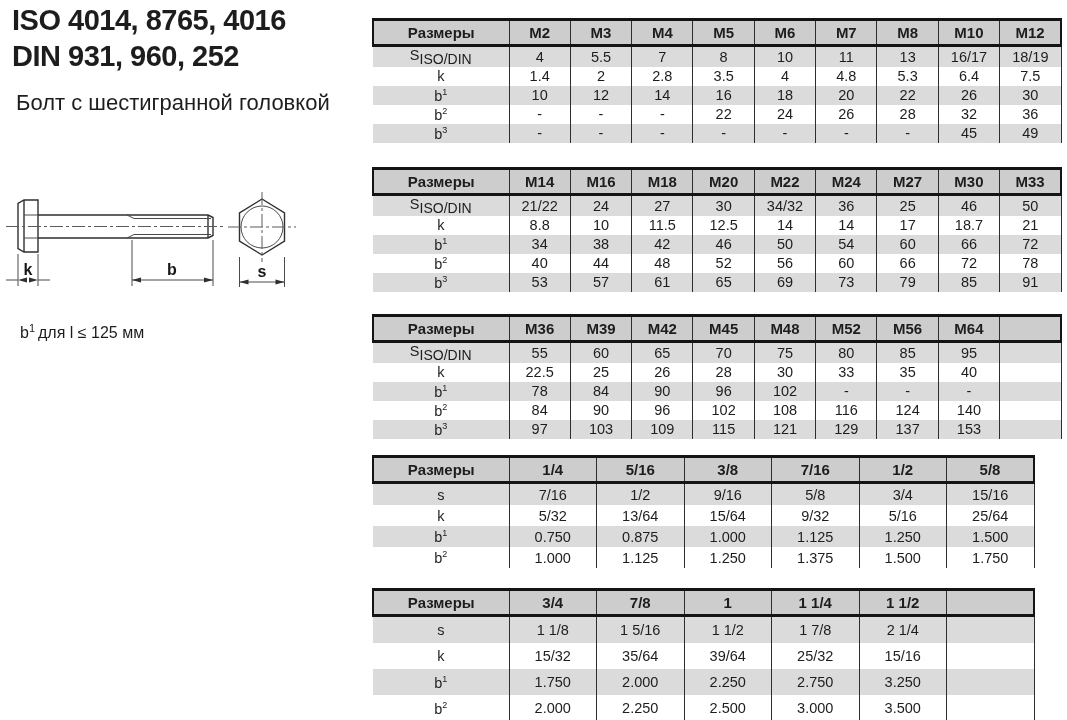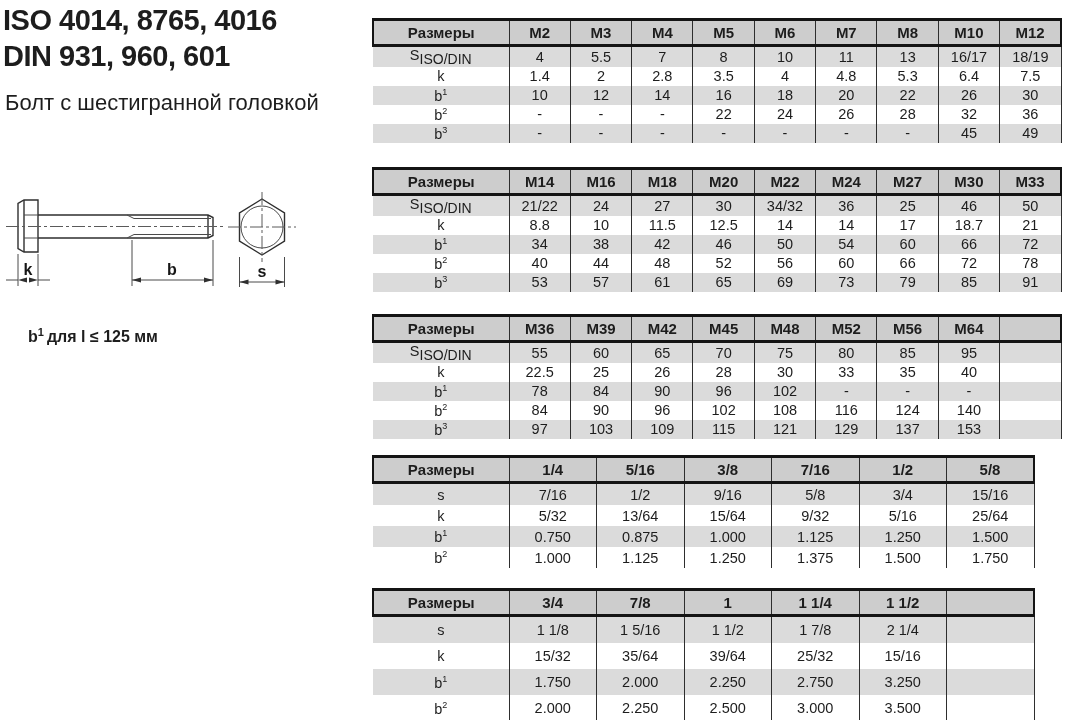--- a/index.html
+++ b/index.html
@@ -6,29 +6,29 @@
   .page {
     position:relative; width:1067px; height:720px; overflow:hidden;
     background:#ffffff; color:#1d1d1d;
     font-family:"Liberation Sans", sans-serif;
     --hdr-bg:#cdcdcd; --band-bg:#dbdbdb; --row-bg:#ffffff;
     --thick:#141414; --thin:#2e2e2e;
   }
 
   
   .doc-title {
-    position:absolute; left:3px; top:2px;
+    position:absolute; left:12px; top:2px;
     font-size:29px; font-weight:bold; line-height:36px; letter-spacing:-0.5px;
     white-space:nowrap;
   }
   .doc-subtitle {
-    position:absolute; left:5px; top:86px;
+    position:absolute; left:16px; top:86px;
     font-size:22px; line-height:33px; white-space:nowrap;
   }
-  .notes { position:absolute; left:28px; top:318px; font-size:16px; line-height:28px;font-weight:bold; }
+  .notes { position:absolute; left:20px; top:318px; font-size:16px; line-height:20px; }
   .note sup { font-size:11px; margin-right:3px; }
 
   .diagram { position:absolute; left:0px; top:183px; }
 
   
   table.dim-table {
     position:absolute; border-collapse:collapse; table-layout:fixed;
     text-align:center; font-size:14.5px;margin-top:12px;
   }
   table.metric { left:372px; width:690px; }
@@ -65,21 +65,21 @@
   .arrow { fill:#2f2f2f; stroke:none; }
   .dimlabel { font-family:"Liberation Sans", sans-serif; font-size:16px; font-weight:bold; fill:#161616; }
 </style>
 </head>
 <body>
 
 <div class="page" style="--hdr-bg: #cdcdcd; --band-bg: #dbdbdb; --row-bg: #ffffff; --thick: #141414; --thin: #2e2e2e;">
 
   <div class="doc-title">
     <span>ISO 4014, 8765, 4016</span><br>
-    <span>DIN 931, 960, 601</span>
+    <span>DIN 931, 960, 252</span>
   </div>
 
   <div class="doc-subtitle">
     <span>Болт с шестигранной головкой</span><br>
   </div>
 
   <svg class="diagram" width="330" height="135" viewBox="0 0 330 135">
 
     <g>
       <path class="dline" d="M24,17 L38,17 L38,69 L24,69 L18,65.5 L18,20.5 Z"></path>

